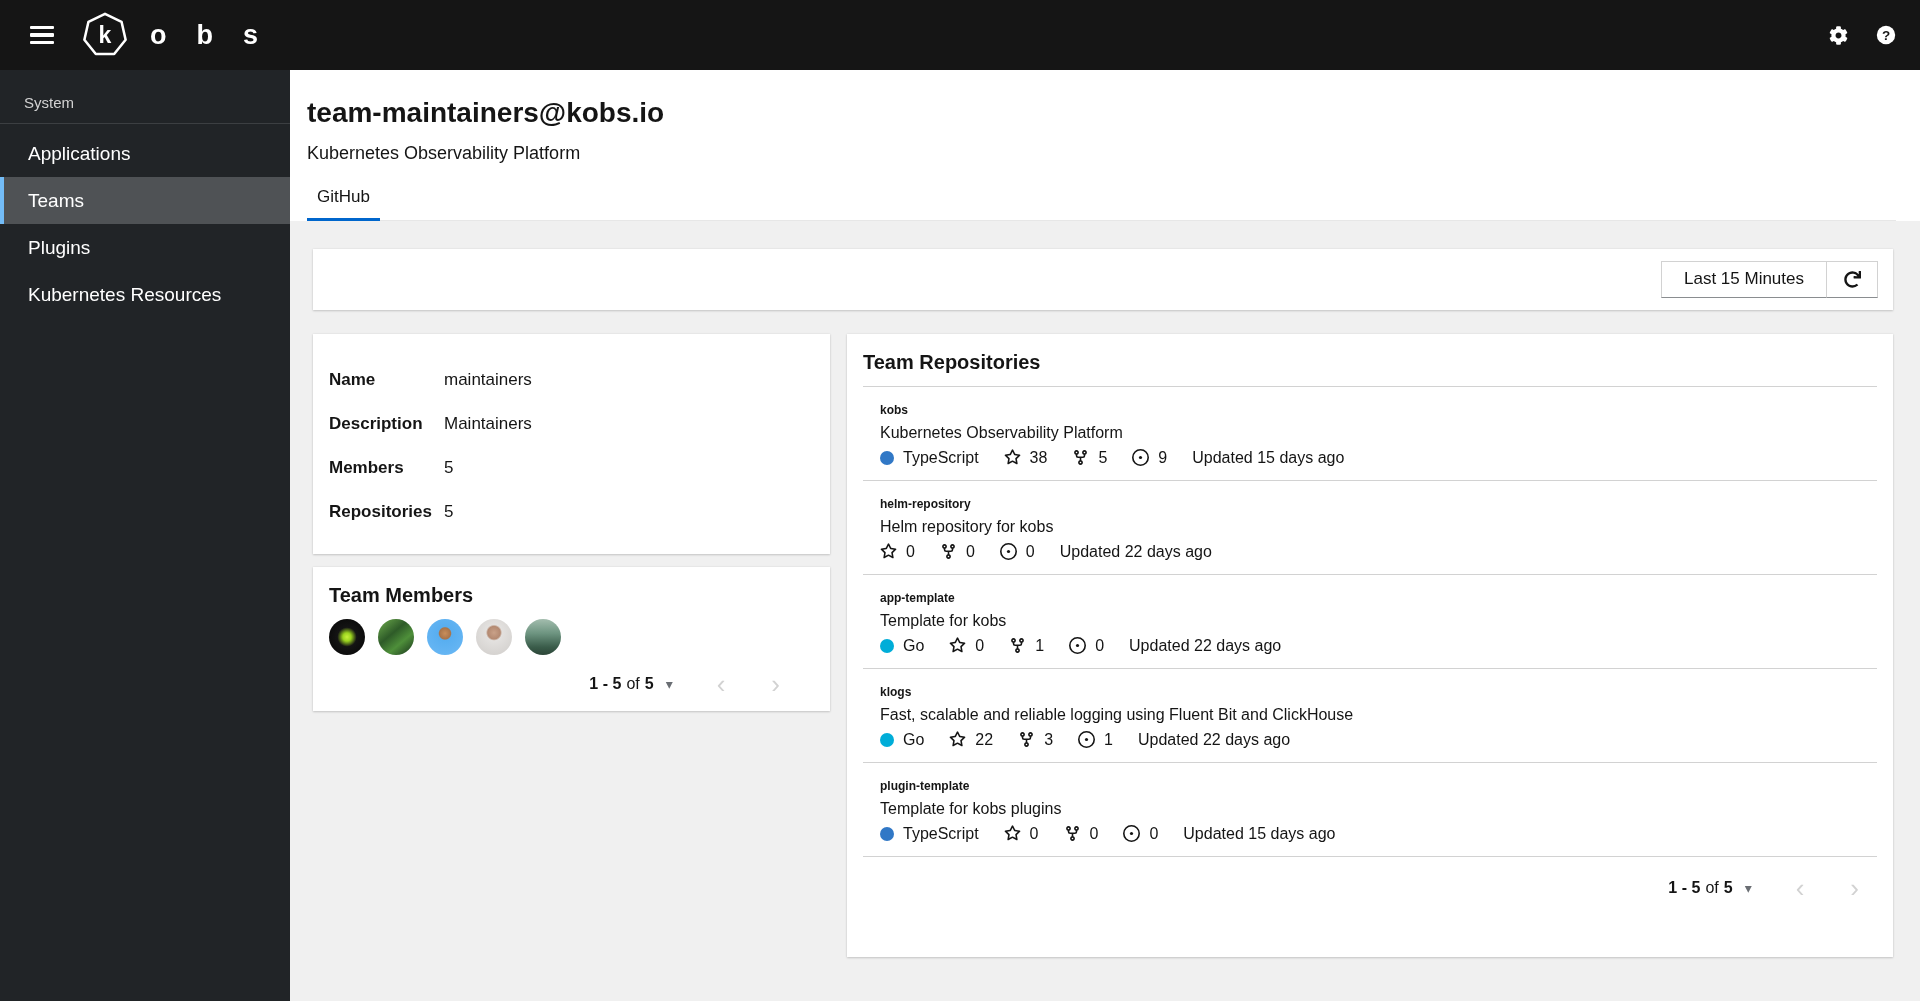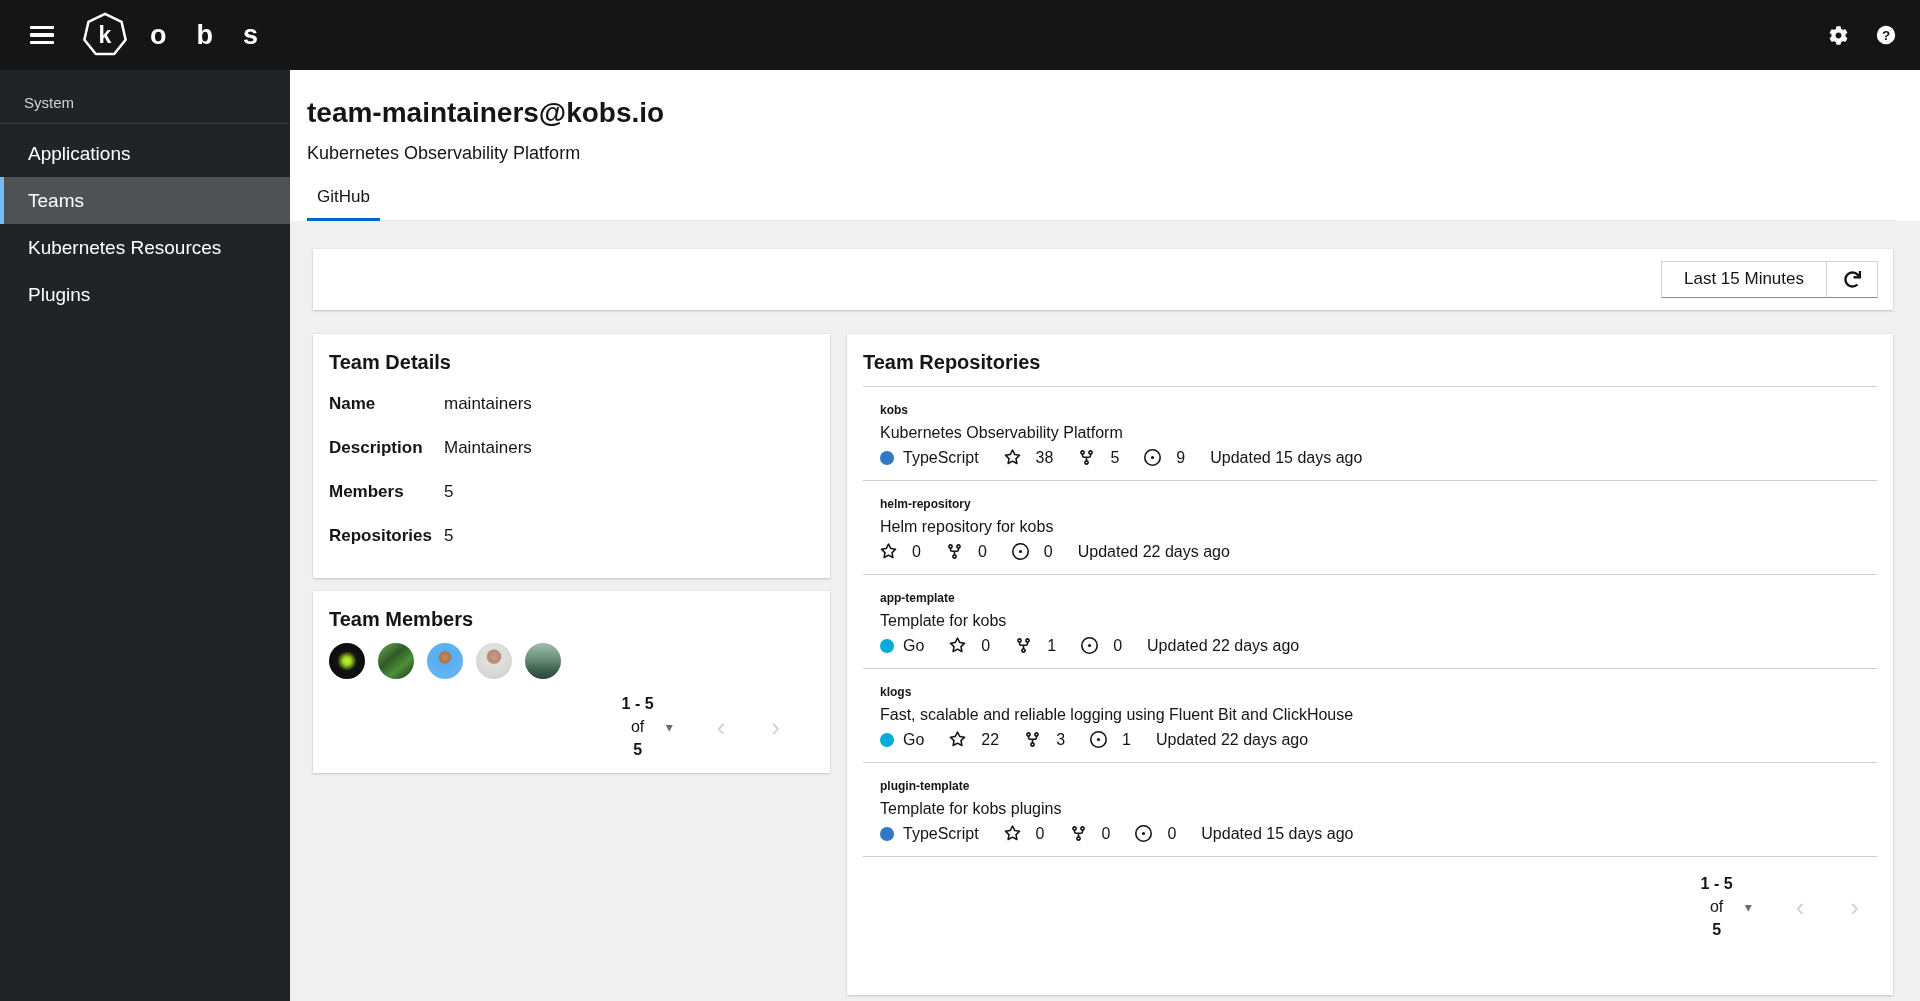--- a/index.html
+++ b/index.html
@@ -93,38 +93,38 @@
   .detail-rows { margin-top:8px; }
   .detail-row { display:grid; grid-template-columns:115px 1fr; padding:12px 0; font-size:17px; }
   .detail-label { font-weight:bold; }
 
   
   .team-members { padding:16px 16px 14px; }
   .avatar-row { display:flex; gap:13px; margin-top:12px; }
   .avatar { width:36px; height:36px; border-radius:50%; cursor:pointer; border:none; flex:0 0 36px; }
 
   .pagination { display:flex; align-items:center; justify-content:flex-end; gap:0; }
-  .pagination-summary { font-size:16px; display:flex; gap:5px; align-items:center;flex-direction:column; }
+  .pagination-summary { font-size:16px; display:flex; gap:5px; align-items:center; }
   .caret-btn { background:none; border:none; cursor:pointer; font-size:14px; color:#6a6e73; padding:4px 6px; margin-left:6px; }
   .chev-btn { background:none; border:none; cursor:default; font-size:26px; line-height:1; color:#d2d2d2; padding:0 10px; }
   .chev-left { margin-left:28px; }
   .chev-right { margin-left:26px; }
   .members-pagination { margin-top:16px; padding-right:24px; }
 
   
   .team-repos { padding:16px 16px 0; }
   .repos-divider { border:none; border-top:1px solid #d2d2d2; margin-top:12px; }
   .repo-list { }
   .repo-item { padding:13px 0 13px 17px; border-bottom:1px solid #d2d2d2; cursor:pointer; }
   .repo-name { font-size:12px; font-weight:bold; line-height:20px; }
   .repo-desc { font-size:16px; line-height:20px; margin-top:3px; }
   .repo-meta { display:flex; align-items:center; margin-top:6px; font-size:16px; gap:25px; }
   .meta-lang { display:flex; align-items:center; gap:9px; }
   .lang-dot { width:14px; height:14px; border-radius:50%; display:inline-block; background:#3178c6; }
-  .meta-stat { display:flex; align-items:center; gap:15px; }
+  .meta-stat { display:flex; align-items:center; gap:9px; }
   .meta-stat svg { display:block; }
   .repos-pagination { padding:16px 8px 56px 0; margin-top:2px; }
 
   b.pg-num { font-weight:bold; }
 </style>
 </head>
 <body>
 
 <header class="masthead">
   <button class="nav-toggle">
@@ -160,22 +160,22 @@
 
 <div class="body-row">
 
   <aside class="sidebar">
     <nav>
       <div class="nav-group-title">System</div>
       <hr class="nav-divider">
       <ul class="nav-list">
         <li class="nav-item">Applications</li>
         <li class="nav-item current">Teams</li>
+        <li class="nav-item">Plugins</li>
         <li class="nav-item">Kubernetes Resources</li>
-        <li class="nav-item">Plugins</li>
       </ul>
     </nav>
   </aside>
 
   <main class="main">
     <section class="page-header">
       <h1 class="page-title">team-maintainers@kobs.io</h1>
       <p class="page-subtitle">Kubernetes Observability Platform</p>
       <div class="tab-bar">
         <button class="tab active">GitHub</button>
@@ -193,21 +193,20 @@
             </svg>
           </button>
         </div>
       </div>
 
       <div class="grid">
 
         <div class="col-left">
 
           <div class="card team-details">
-            <h2 class="card-title">Team Details</h2>
             <div class="detail-rows">
               <div class="detail-row">
                 <span class="detail-label">Name</span>
                 <span class="detail-value">maintainers</span>
               </div>
               <div class="detail-row">
                 <span class="detail-label">Description</span>
                 <span class="detail-value">Maintainers</span>
               </div>
               <div class="detail-row">

